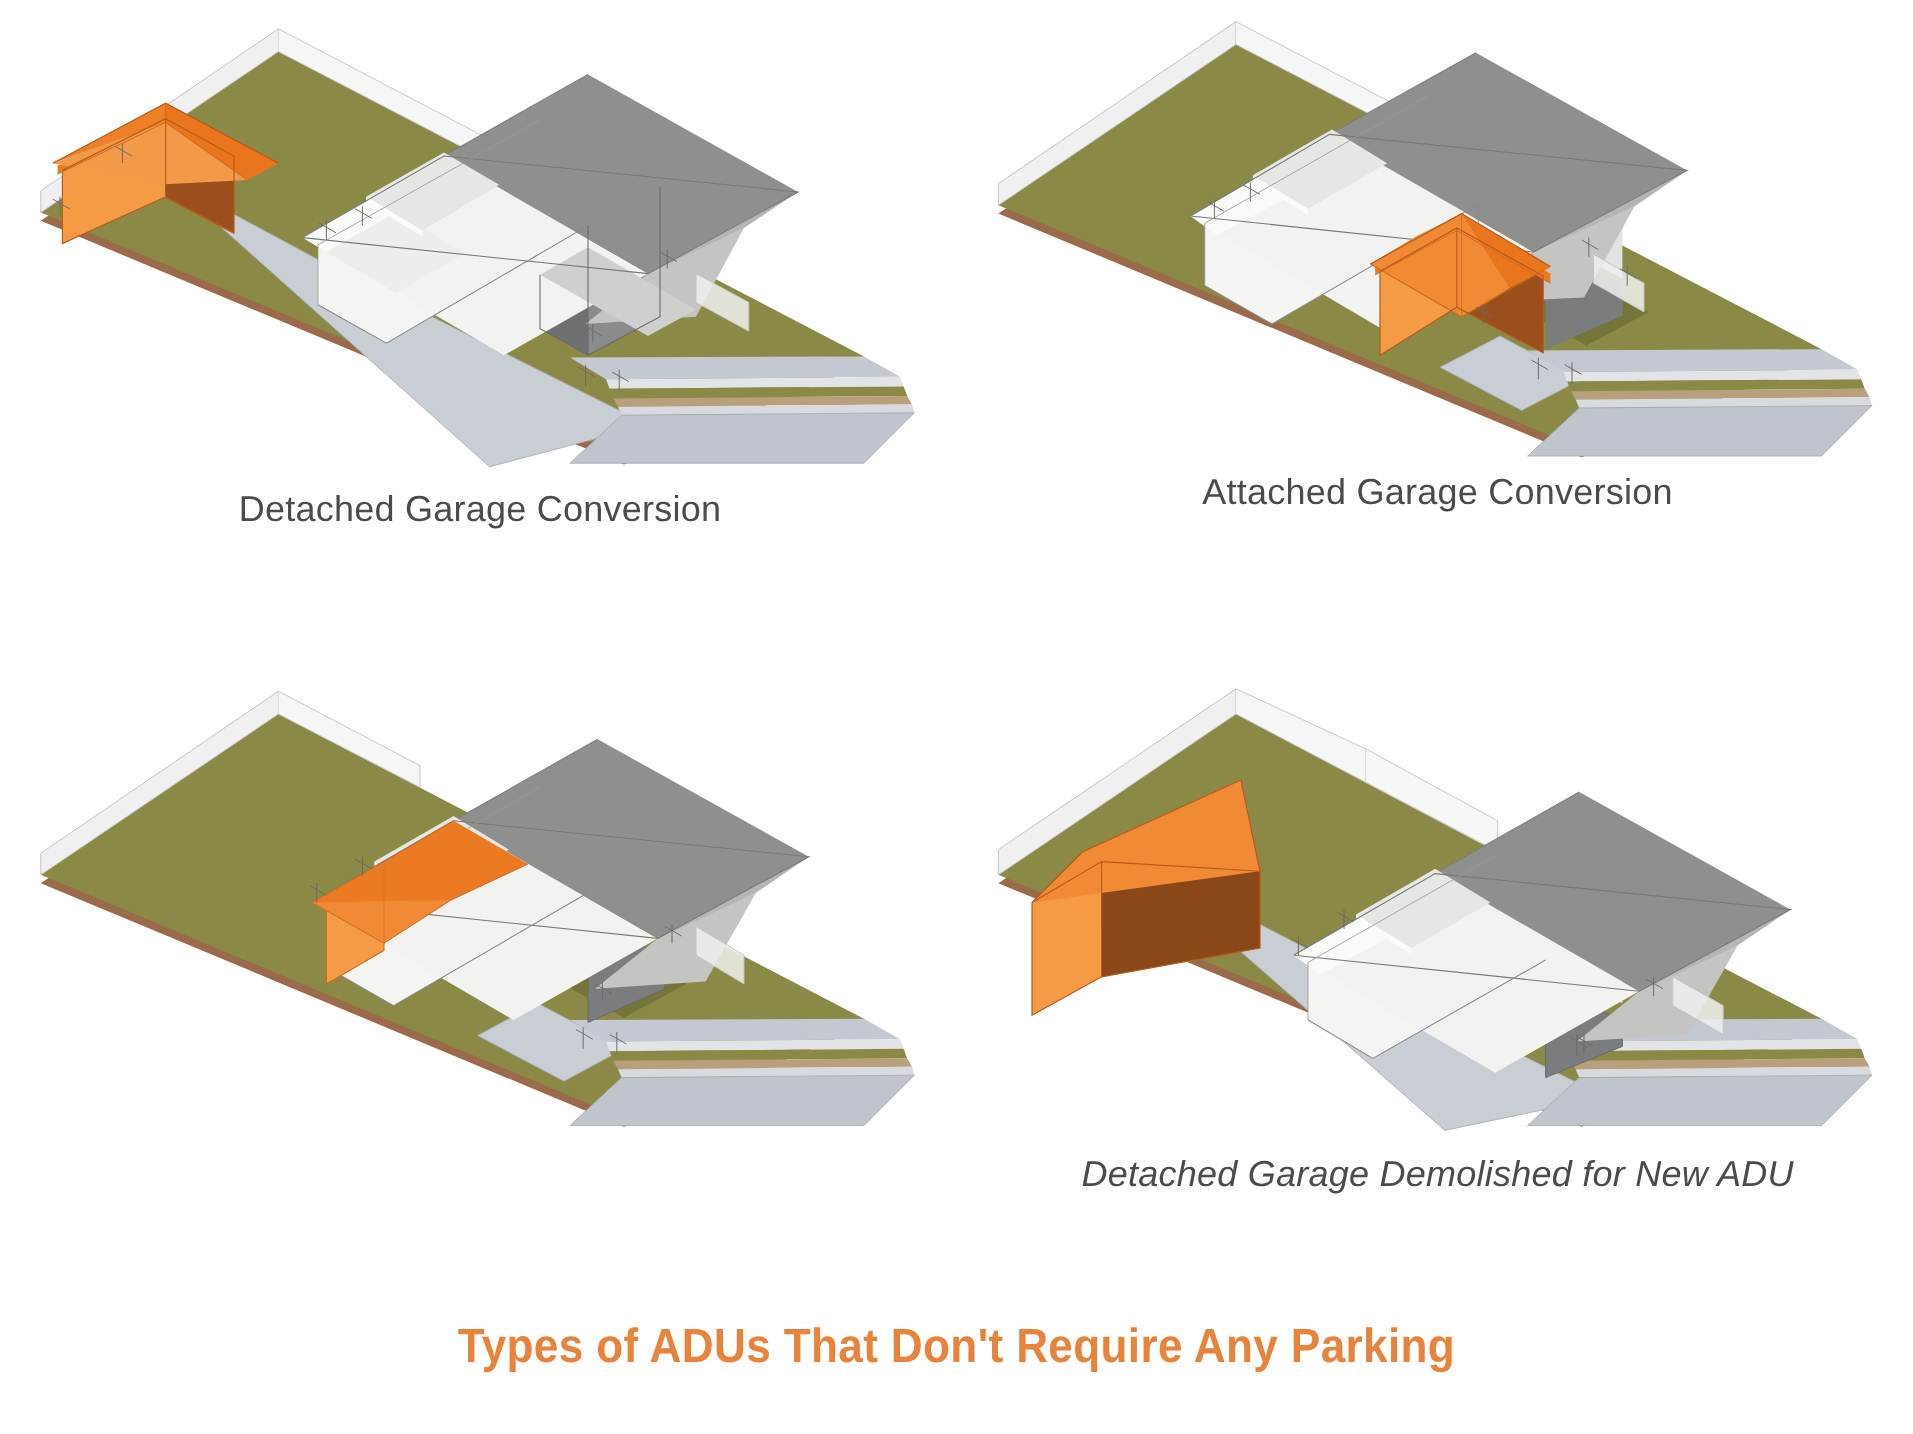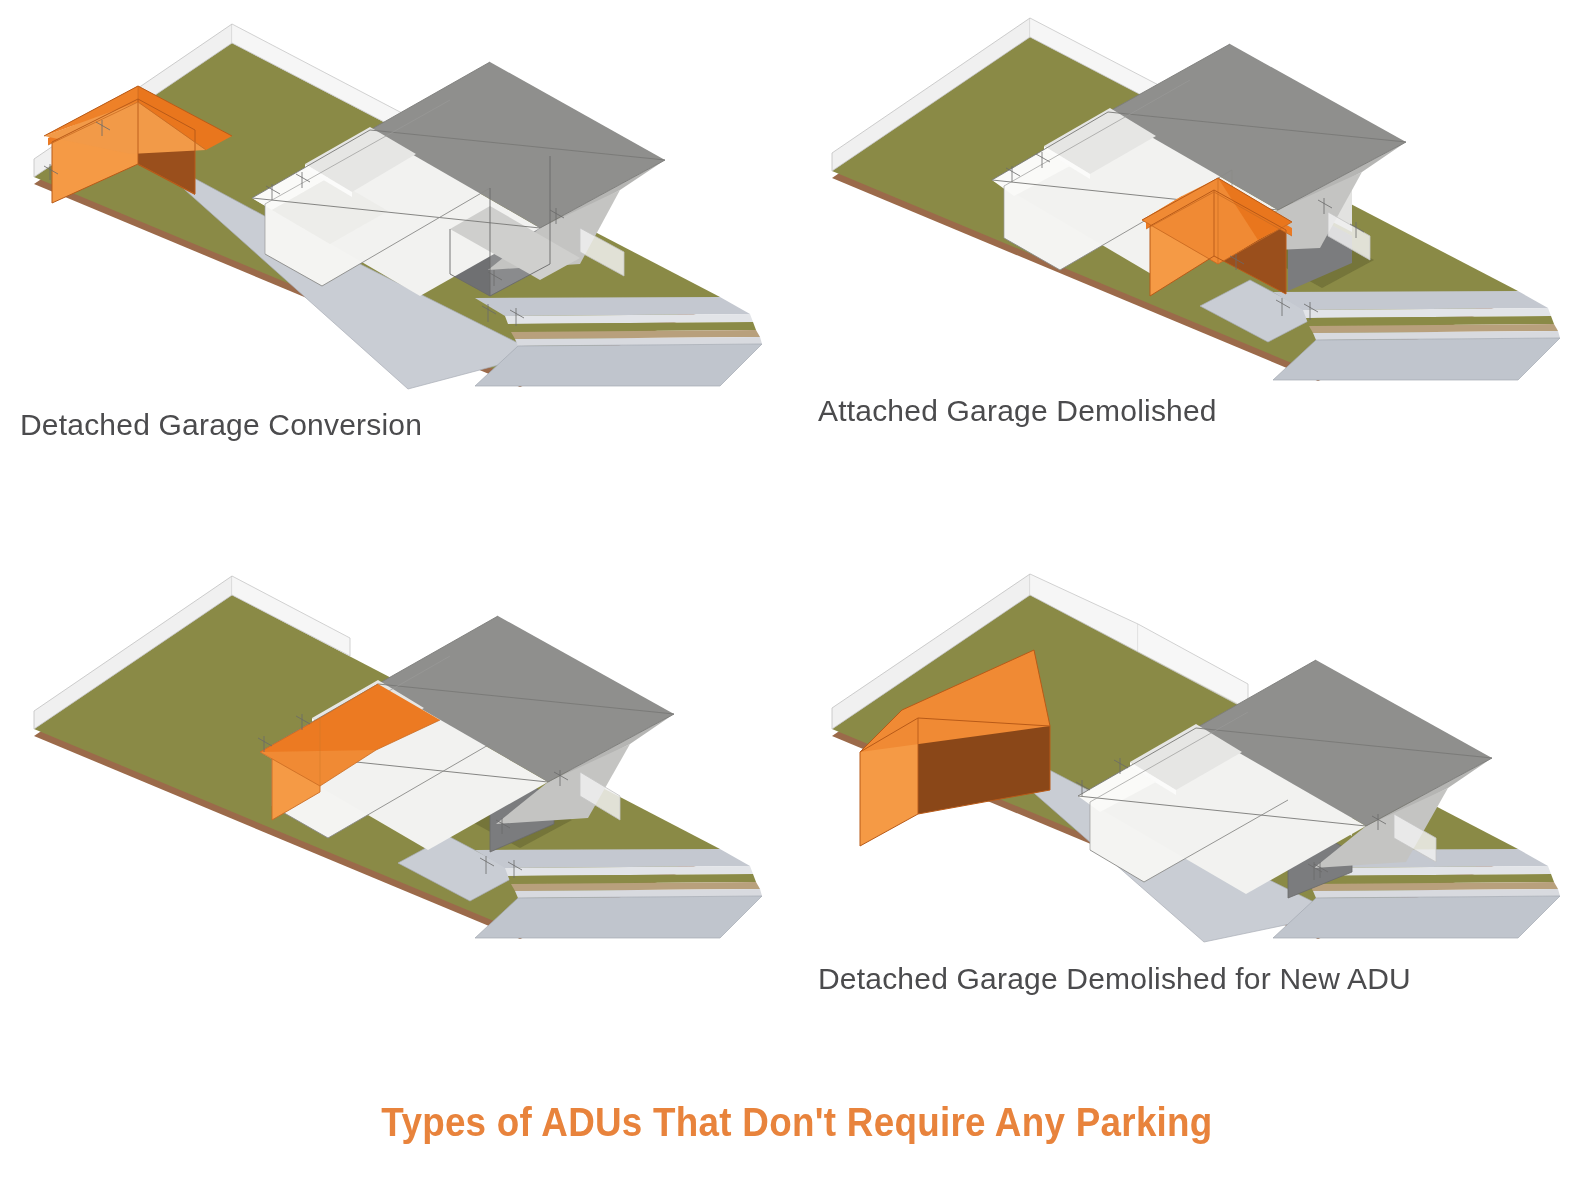--- a/index.html
+++ b/index.html
@@ -25,36 +25,36 @@
   .panel .art {
     position: absolute;
     left: 0; top: 0;
     width: 760px;
     height: 380px;
   }
   .panel .art svg { display: block; width: 100%; height: 100%; }
   .caption {
     position: absolute;
     width: 100%;
-    text-align: left;
+    text-align: center;
     font-size: 30px;
     font-weight: 400;
     letter-spacing: 0.2px;
     color: #4b4b4d;
     font-family: "Liberation Sans", sans-serif;
   }
   #panel-1 { left: 20px;  top: 14px; }
   #panel-2 { left: 818px; top: 8px; }
   #panel-3 { left: 20px;  top: 566px; }
   #panel-4 { left: 818px; top: 566px; }
 
   #panel-1 .caption { top: 394px; }
   #panel-2 .caption { top: 386px; }
   #panel-3 .caption { top: 370px; }
-  #panel-4 .caption { top: 396px; }
+  #panel-4 .caption { top: 396px; font-style: italic; }
 
   #footer-title {
     position: absolute;
     left: 0;
     top: 1100px;
     width: 1594px;
     text-align: center;
     font-size: 40px;
     font-weight: bold;
     color: #e8833c;
@@ -265,21 +265,21 @@
           <path d="M188,160 L202,168 M194,158 L194,174"></path>
           <path d="M218,146 L232,154 M224,144 L224,160"></path>
           <path d="M412,248 L426,256 M418,246 L418,262"></path>
           <path d="M500,192 L514,200 M506,190 L506,206"></path>
           <path d="M532,216 L546,224 M538,214 L538,230"></path>
           <path d="M486,296 L500,304 M492,294 L492,312"></path>
           <path d="M458,292 L472,300 M464,290 L464,308"></path>
         </g>
       </svg>
     </div>
-    <div class="caption">Attached Garage Demolished</div>
+    <div class="caption">Attached Garage Conversion</div>
   </div>
 
   <div class="panel" id="panel-3">
     <div class="art">
       <svg viewBox="0 0 760 380" xmlns="http://www.w3.org/2000/svg" shape-rendering="geometricPrecision">
         <g>
           <polygon points="14,170 212,36 700,290 500,373" fill="#9b6a4a"></polygon>
           <polygon points="14,163 212,29 700,283 500,366" fill="#8a8a46"></polygon>
           <g>
             <polygon points="428,270 500,308 450,335 378,297" fill="#c9cdd4"></polygon>

